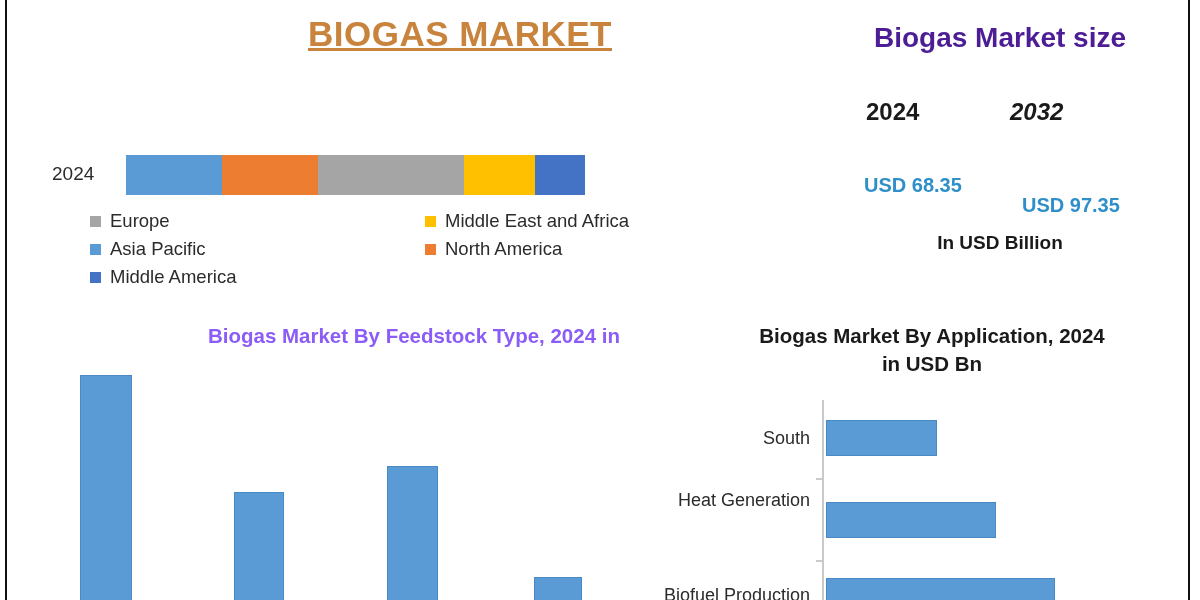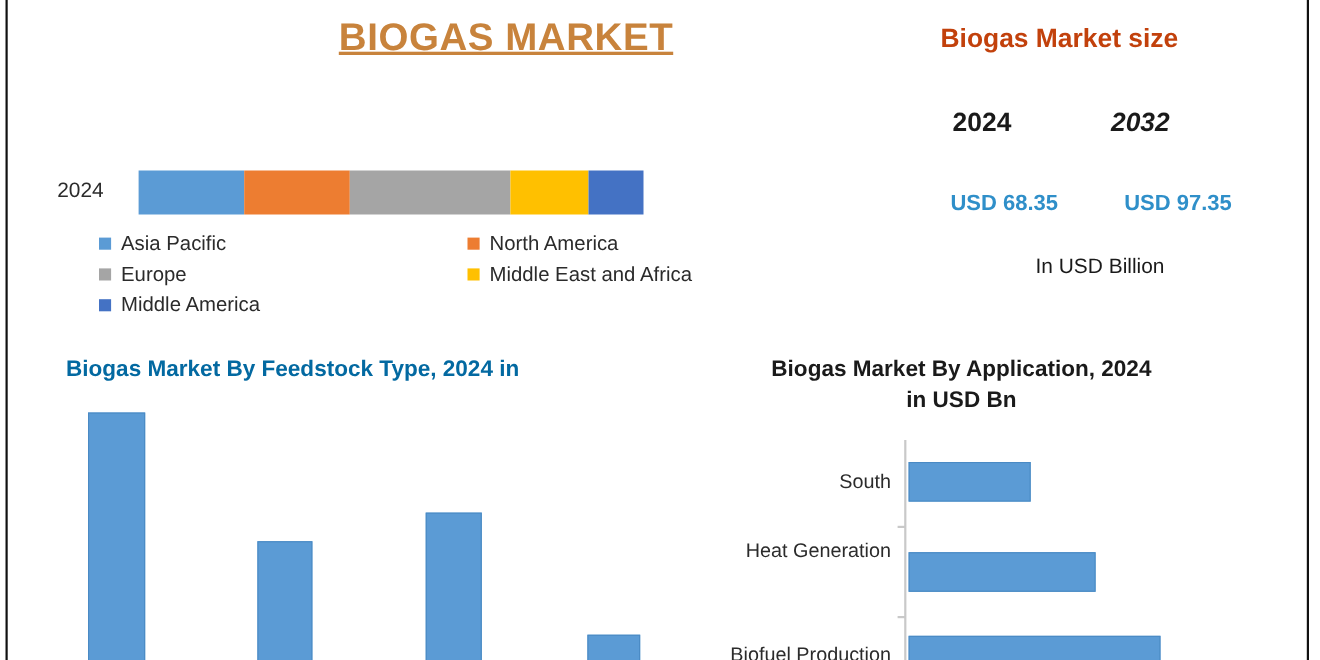--- a/index.html
+++ b/index.html
@@ -102,77 +102,78 @@
     font-size: 18.5px;
     color: #2b2b2b;
     white-space: nowrap;
   }
 
   
   .ms-title {
     position: absolute;
     left: 855px; top: 22px;
     width: 290px;
-    font-size: 24px;
-    font-weight: bold;
-    color: #c2410c;
+    text-align: center;
+    font-size: 28px;
+    font-weight: bold;
+    color: #4c1d95;
     white-space: nowrap;
   }
   .ms-year {
     position: absolute;
     top: 98px;
     font-size: 24px;
     font-weight: bold;
     color: #1a1a1a;
   }
   .ms-year-a { left: 866px; }
   .ms-year-b { left: 1010px; font-style: italic; }
   .ms-value {
     position: absolute;
     top: 174px;
     font-size: 20px;
     font-weight: bold;
     color: #2f8fc9;
     white-space: nowrap;
   }
   .ms-value-a { left: 864px; }
-  .ms-value-b { left: 1022px; }
+  .ms-value-b { left: 1022px; margin-top: 20px; }
   .ms-unit {
     position: absolute;
     left: 855px; top: 232px;
     width: 290px;
     text-align: center;
     font-size: 19px;
-    font-weight: normal;
+    font-weight: bold;
     color: #1a1a1a;
     white-space: nowrap;
   }
 
   
   .feedstock-title {
     position: absolute;
     left: 60px; top: 322px;
     width: 560px;
-    text-align: left;
+    text-align: right;
     font-size: 20.5px;
     font-weight: bold;
-    color: #0369a1;
+    color: #8b5cf6;
     line-height: 28px;
   }
   .vbar {
     position: absolute;
     background: #5b9bd5;
     border: 1px solid #4a8ac4;
     box-sizing: border-box;
   }
 
   
   .app-title {
     position: absolute;
-    left: 624px; top: 322px;
+    left: 682px; top: 322px;
     width: 500px;
     text-align: center;
     font-size: 20.5px;
     font-weight: bold;
     color: #1a1a1a;
     line-height: 28px;
   }
   .app-axis {
     position: absolute;
     left: 822px; top: 400px;
@@ -216,36 +217,36 @@
     <div class="stack-seg" style="width:20.9%;background:#5b9bd5;"></div>
     <div class="stack-seg" style="width:20.9%;background:#ed7d31;"></div>
     <div class="stack-seg" style="width:31.8%;background:#a5a5a5;"></div>
     <div class="stack-seg" style="width:15.5%;background:#ffc000;"></div>
     <div class="stack-seg" style="width:10.9%;background:#4472c4;"></div>
   </div>
 
   <div class="legend">
     <div class="legend-row">
       <div class="legend-cell">
+        <span class="legend-swatch" style="background:#a5a5a5;"></span>
+        <span class="legend-text">Europe</span>
+      </div>
+      <div class="legend-cell right">
+        <span class="legend-swatch" style="background:#ffc000;"></span>
+        <span class="legend-text">Middle East and Africa</span>
+      </div>
+    </div>
+    <div class="legend-row">
+      <div class="legend-cell">
         <span class="legend-swatch" style="background:#5b9bd5;"></span>
         <span class="legend-text">Asia Pacific</span>
       </div>
       <div class="legend-cell right">
         <span class="legend-swatch" style="background:#ed7d31;"></span>
         <span class="legend-text">North America</span>
-      </div>
-    </div>
-    <div class="legend-row">
-      <div class="legend-cell">
-        <span class="legend-swatch" style="background:#a5a5a5;"></span>
-        <span class="legend-text">Europe</span>
-      </div>
-      <div class="legend-cell right">
-        <span class="legend-swatch" style="background:#ffc000;"></span>
-        <span class="legend-text">Middle East and Africa</span>
       </div>
     </div>
     <div class="legend-row">
       <div class="legend-cell">
         <span class="legend-swatch" style="background:#4472c4;"></span>
         <span class="legend-text">Middle America</span>
       </div>
       <div class="legend-cell right"></div>
     </div>
   </div>

